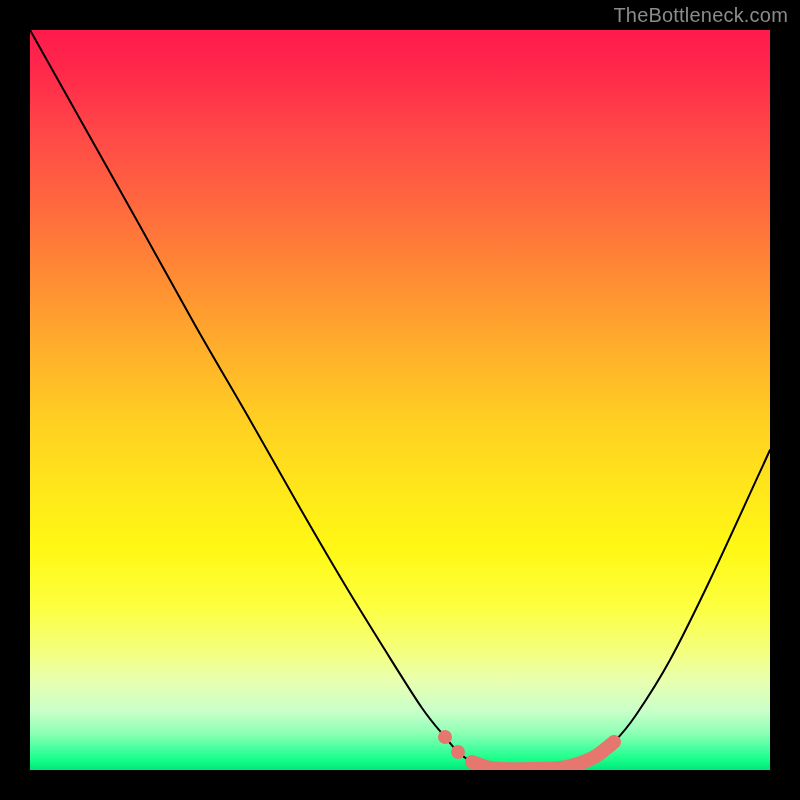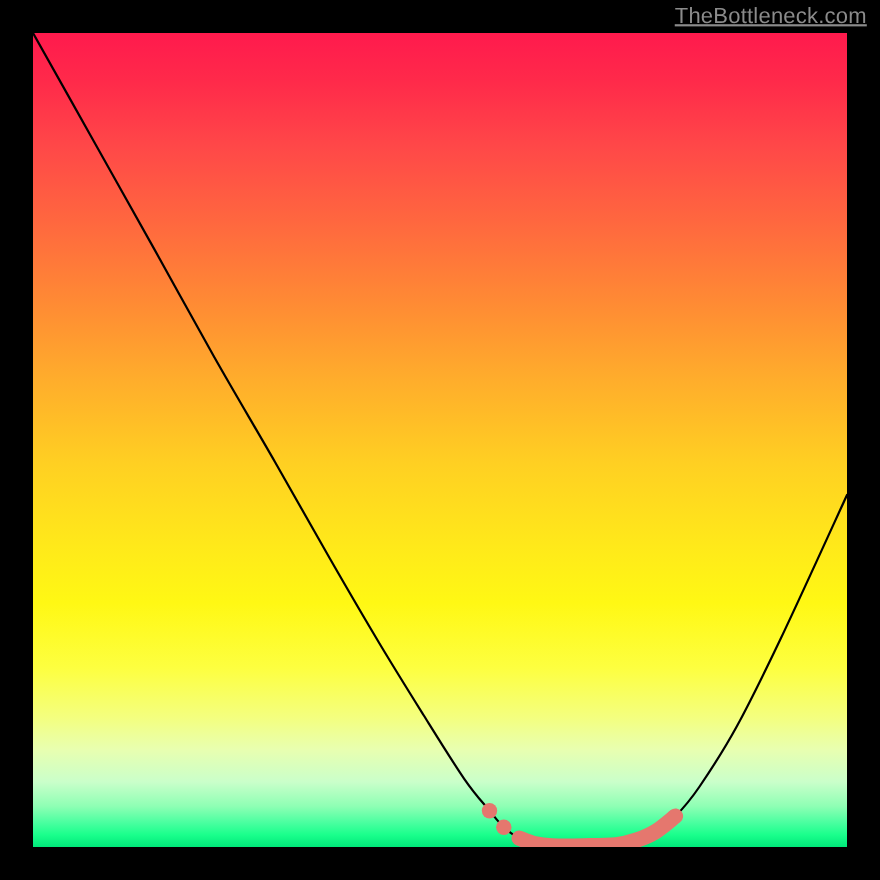--- a/index.html
+++ b/index.html
@@ -70,21 +70,20 @@
   }
   .watermark {
     position: absolute;
     top: 4px;
     right: 12px;
     color: #8b8b8b;
     font-size: 20px;
     font-weight: 500;
     letter-spacing: 0.2px;
     user-select: none;
-    text-decoration: underline;
   }
 </style>
 </head>
 <body>
 
 <div class="frame">
   <div class="plot-area">
     <div class="gradient"></div>
     <svg class="svg-layer" viewBox="0 0 740 740" preserveAspectRatio="none">
       <path id="main-curve" class="curve" d="M 0 0 C 9.2 16.3, 36.7 65.3, 55 98 C 73.3 130.7, 91.7 163.2, 110 196 C 128.3 228.8, 146.7 262.7, 165 295 C 183.3 327.3, 202.5 359.5, 220 390 C 237.5 420.5, 254.2 450.5, 270 478 C 285.8 505.5, 300.8 531.3, 315 555 C 329.2 578.7, 342.2 599.5, 355 620 C 367.8 640.5, 382.0 663.5, 392 678 C 402.0 692.5, 409.0 699.7, 415 707 C 421.0 714.3, 423.5 717.8, 428 722 C 432.5 726.2, 437.3 729.5, 442 732 C 446.7 734.5, 451.0 735.8, 456 737 C 461.0 738.2, 464.7 738.7, 472 739 C 479.3 739.3, 490.3 739.2, 500 739 C 509.7 738.8, 522.0 738.8, 530 738 C 538.0 737.2, 542.0 736.0, 548 734 C 554.0 732.0, 560.0 729.7, 566 726 C 572.0 722.3, 577.3 718.8, 584 712 C 590.7 705.2, 596.7 698.7, 606 685 C 615.3 671.3, 627.7 652.5, 640 630 C 652.3 607.5, 663.3 585.0, 680 550 C 696.7 515.0, 730.0 441.7, 740 420" stroke="#000000" stroke-width="2"></path>

